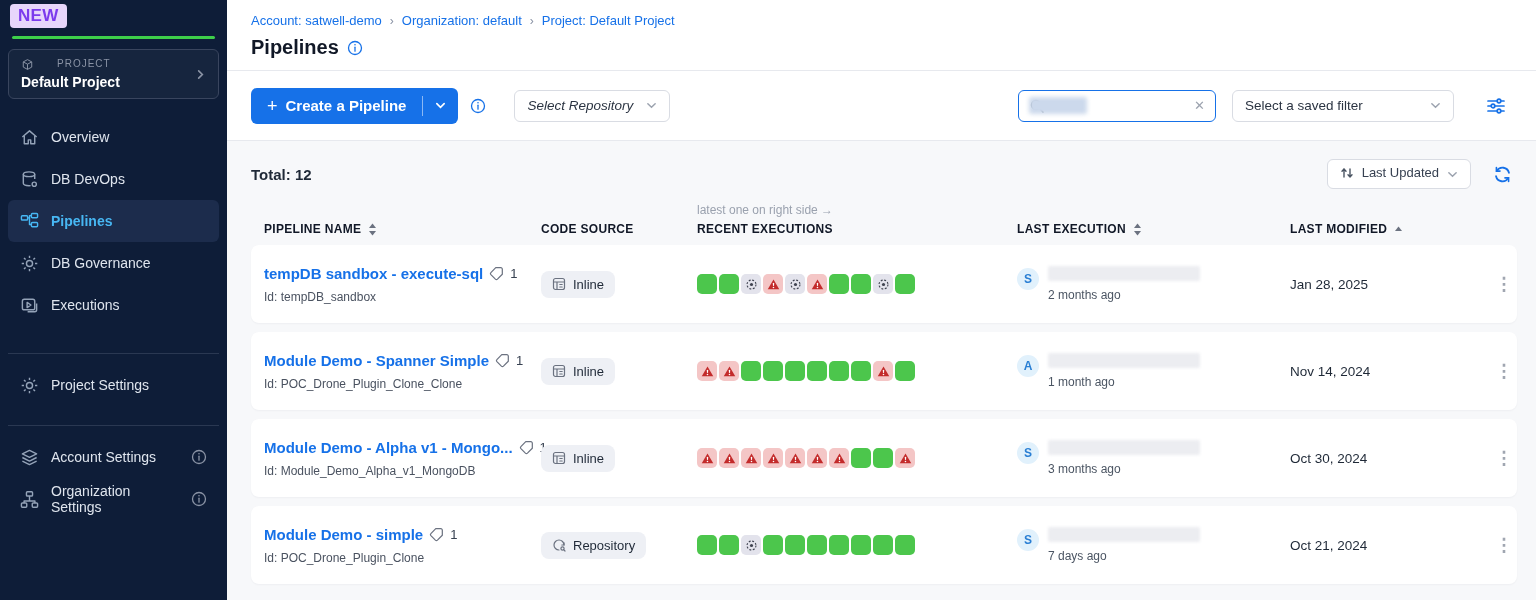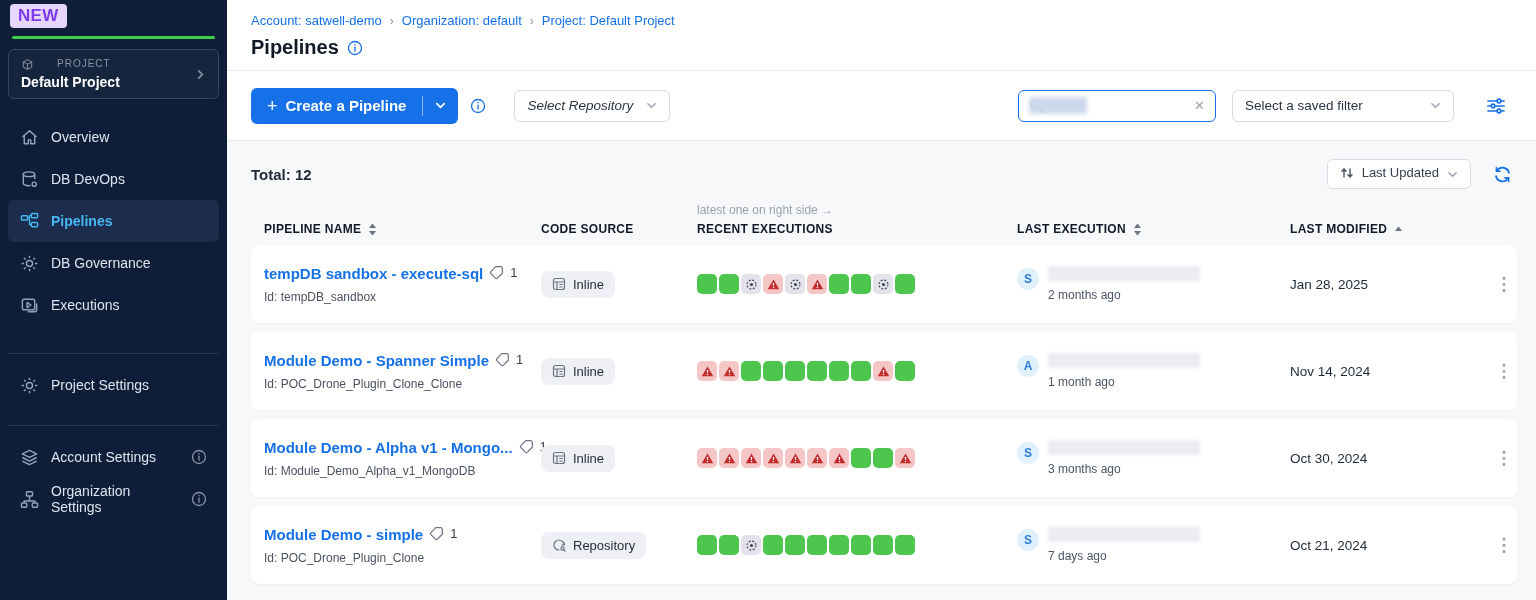--- a/index.html
+++ b/index.html
@@ -81,21 +81,21 @@
   .thead { margin-top:14px; align-items:end; padding-bottom:9px; }
   .th { font-size:12px; font-weight:700; color:#111827; letter-spacing:.3px; display:flex; align-items:center; gap:6px; }
   .th-name { padding-left:13px; }
   .th-source { padding-left:4px; }
   .exec-head .hint { font-size:12px; color:#9aa1ae; font-weight:400; letter-spacing:0; margin-bottom:5px; }
   .sort-glyph { width:11px; height:13px; color:#6b7280; display:inline-flex; }
   .sort-glyph svg { width:11px; height:13px; }
 
   .row-card { background:#fff; border-radius:8px; height:78px; margin-bottom:9px; box-shadow:0 1px 2px rgba(15,23,42,.04); }
   .cell-name { padding-left:13px; }
-  .name-line { display:flex; align-items:flex-start; gap:6px; }
+  .name-line { display:flex; align-items:center; gap:6px; }
   .pipeline-link { color:var(--accent,#1671e8); font-size:15px; font-weight:700; text-decoration:none; cursor:pointer; white-space:nowrap; }
   .tag-ico { width:15px; height:15px; color:#6b7280; }
   .tag-ico svg { width:15px; height:15px; }
   .tag-count { font-size:13px; color:#374151; }
   .pipeline-id { font-size:12px; color:#4a5260; margin-top:8px; }
   .cell-source { padding-left:4px; }
   .source-badge { display:inline-flex; align-items:center; gap:7px; background:#eef0f5; border-radius:8px; padding:6px 11px; font-size:13px; color:#1f2937; }
   .source-icon { width:14px; height:14px; color:#6b7280; display:inline-flex; }
   .source-icon svg { width:14px; height:14px; }
   .cell-exec { display:flex; gap:2px; }

